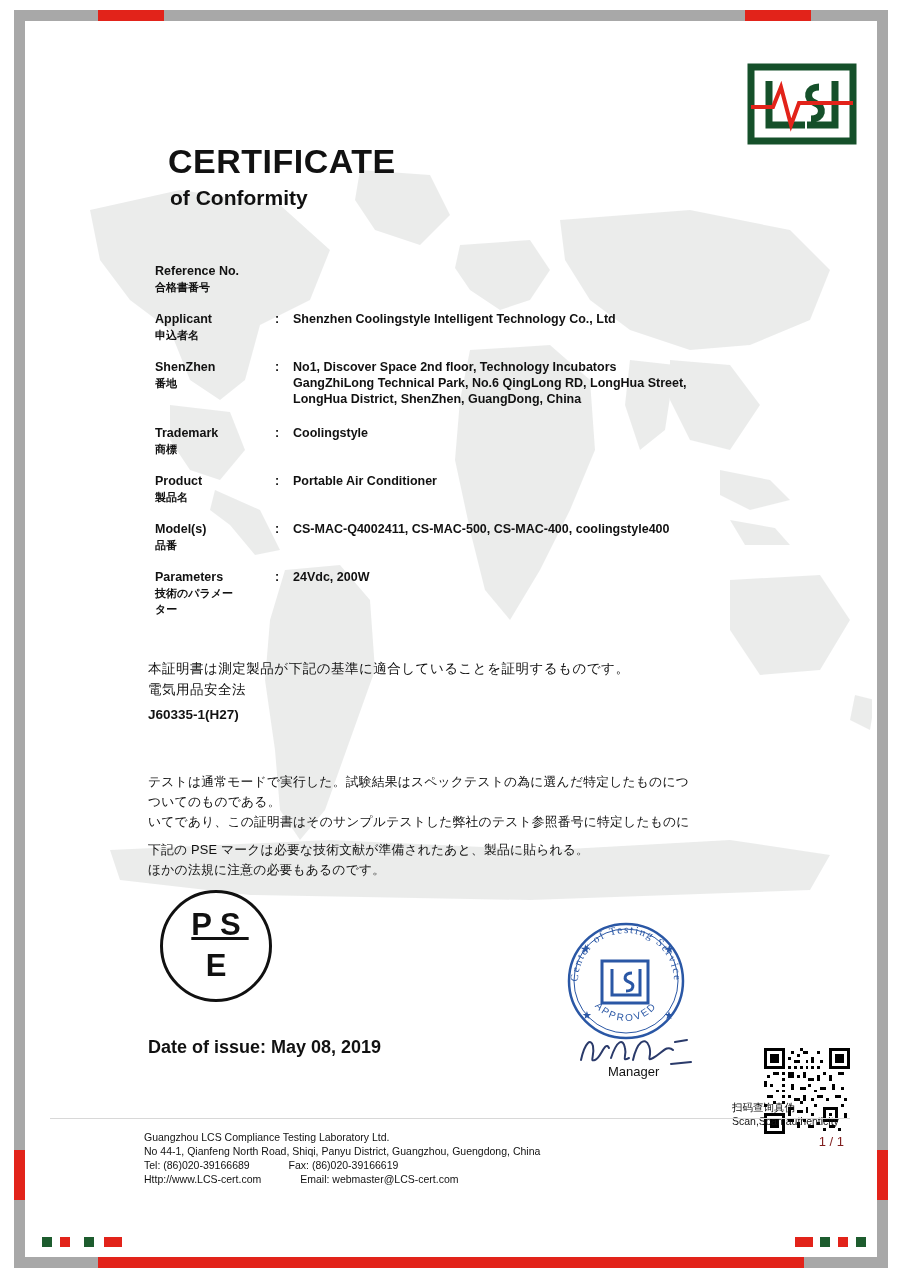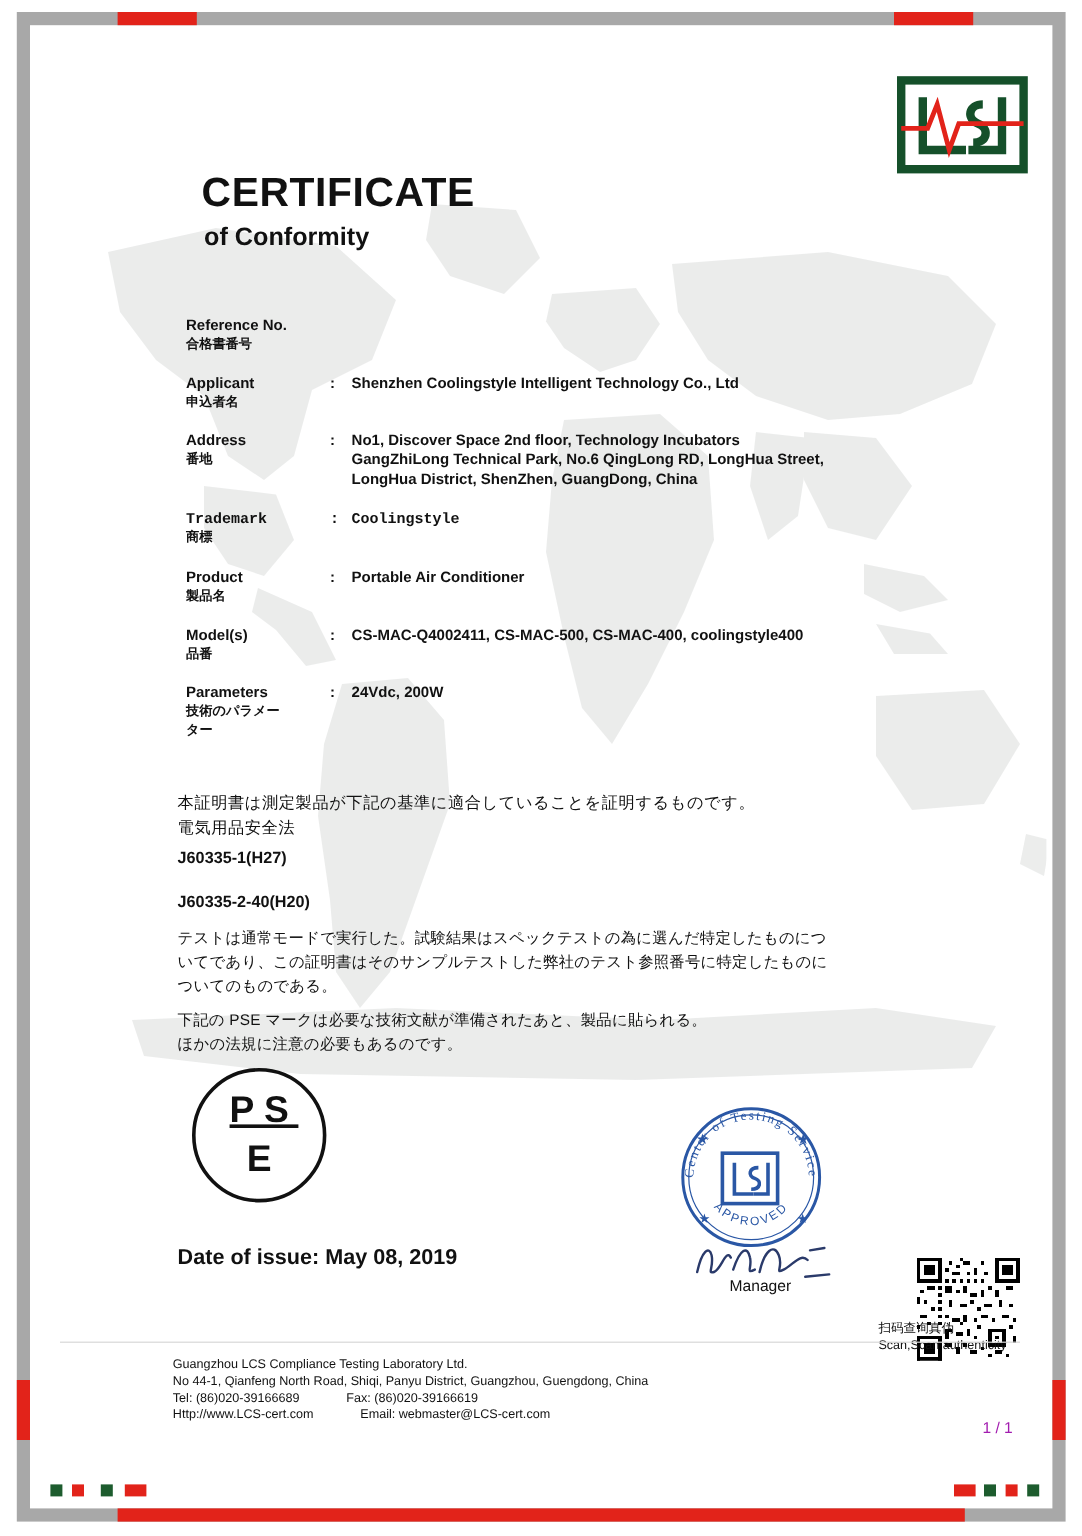--- a/index.html
+++ b/index.html
@@ -235,23 +235,23 @@
   .qr-caption {
     position: absolute;
     right: 30px; top: 1100px;
     width: 140px;
     font-size: 10.5px;
     color: #111;
     line-height: 14px;
   }
   .page-num {
     position: absolute;
-    right: 58px; top: 1182px;
+    right: 58px; top: 1134px;
     font-size: 13px;
-    color: #a21caf;
+    color: #7f1d1d;
   }
 </style>
 </head>
 <body>
 
 <div class="page">
 
   <div class="frame-gray"></div>
   <div class="frame-inner"></div>
 
@@ -327,32 +327,32 @@
       <div class="f-label">
         <span>Applicant</span>
         <span class="jp">申込者名</span>
       </div>
       <div class="f-colon">:</div>
       <div class="f-value">Shenzhen Coolingstyle Intelligent Technology Co., Ltd</div>
     </div>
 
     <div class="field-row" style="margin-bottom:18px;">
       <div class="f-label">
-        <span>Address</span>
+        <span>ShenZhen</span>
         <span class="jp">番地</span>
       </div>
       <div class="f-colon">:</div>
       <div class="f-value">
         <span class="line">No1, Discover Space 2nd floor, Technology Incubators</span>
         <span class="line">GangZhiLong Technical Park, No.6 QingLong RD, LongHua Street,</span>
         <span class="line">LongHua District, ShenZhen, GuangDong, China</span>
       </div>
     </div>
 
-    <div class="field-row" style="margin-bottom:16px;font-family:Liberation Mono, monospace;">
+    <div class="field-row" style="margin-bottom:16px;">
       <div class="f-label">
         <span>Trademark</span>
         <span class="jp">商標</span>
       </div>
       <div class="f-colon">:</div>
       <div class="f-value">Coolingstyle</div>
     </div>
 
     <div class="field-row" style="margin-bottom:16px;">
       <div class="f-label">
@@ -381,27 +381,26 @@
       <div class="f-colon">:</div>
       <div class="f-value">24Vdc, 200W</div>
     </div>
 
   </div>
 
   <div class="standards">
     <div class="jp-line">本証明書は測定製品が下記の基準に適合していることを証明するものです。</div>
     <div class="jp-line">電気用品安全法</div>
     <div class="std-code">J60335-1(H27)</div>
-    <div class="std-code2">J60335-2-40(H20)</div>
   </div>
 
   <div class="notes">
     <p>テストは通常モードで実行した。試験結果はスペックテストの為に選んだ特定したものにつ</p>
+    <p>ついてのものである。</p>
     <p>いてであり、この証明書はそのサンプルテストした弊社のテスト参照番号に特定したものに</p>
-    <p>ついてのものである。</p>
     <p class="gap">下記の PSE マークは必要な技術文献が準備されたあと、製品に貼られる。</p>
     <p>ほかの法規に注意の必要もあるのです。</p>
   </div>
 
   <div class="pse">
     <div class="ps">PS</div>
     <div class="e">E</div>
   </div>
 
   <svg class="stamp" viewBox="0 0 132 132">

